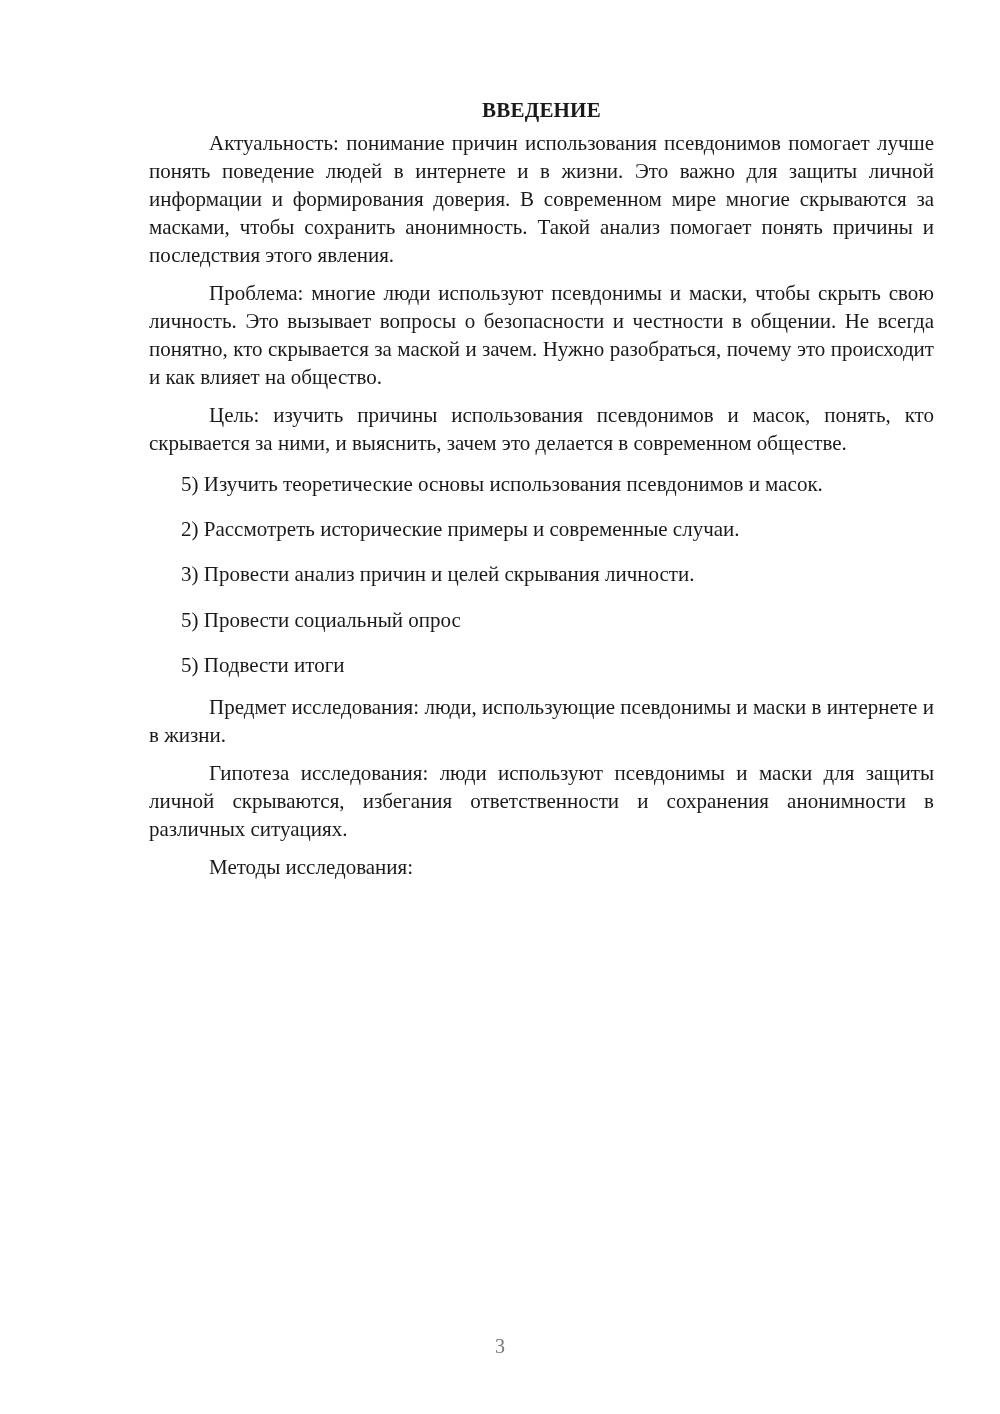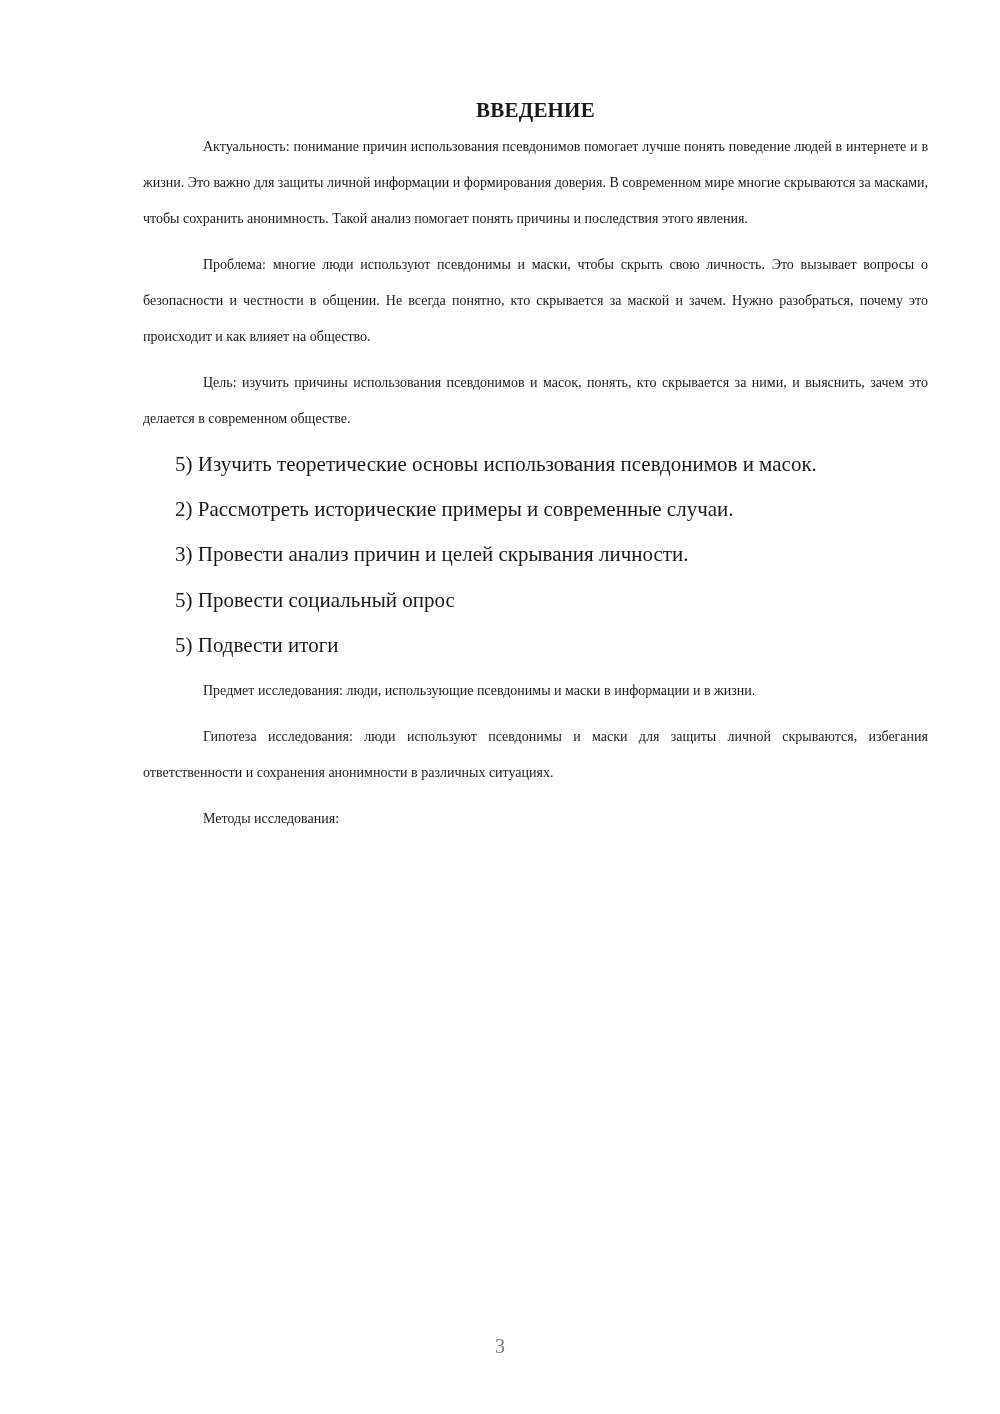--- a/index.html
+++ b/index.html
@@ -10,35 +10,35 @@
     body {
       width: 1000px;
       height: 1414px;
       position: relative;
       overflow: hidden;
       font-family: "Liberation Serif", "DejaVu Serif", serif;
       color: #1a1a1a;
     }
     .page {
       position: absolute;
-      left: 143px;
+      left: 149px;
       top: 95px;
       width: 785px;
     }
     .heading {
       text-align: center;
       font-weight: bold;
       font-size: 21px;
       line-height: 30px;
       margin: 0 0 4px 0;
       letter-spacing: 0.2px;
     }
     .para {
-      font-size: 14px;
-      line-height: 36px;
+      font-size: 21px;
+      line-height: 28px;
       text-align: justify;
       text-indent: 60px;
       margin: 0 0 10px 0;
     }
     .list-item {
       font-size: 21px;
       line-height: 35.2px;
       text-align: justify;
       text-indent: 32px;
       margin: 0 0 10px 0;
@@ -64,18 +64,18 @@
   <p class="para">Цель: изучить причины использования псевдонимов и масок, понять, кто скрывается за ними, и выяснить, зачем это делается в современном обществе.</p>
 
   <div>
     <p class="list-item">5) Изучить теоретические основы использования псевдонимов и масок.</p>
     <p class="list-item">2) Рассмотреть исторические примеры и современные случаи.</p>
     <p class="list-item">3) Провести анализ причин и целей скрывания личности.</p>
     <p class="list-item">5) Провести социальный опрос</p>
     <p class="list-item">5) Подвести итоги</p>
   </div>
 
-  <p class="para">Предмет исследования: люди, использующие псевдонимы и маски в информации и в жизни.</p>
+  <p class="para">Предмет исследования: люди, использующие псевдонимы и маски в интернете и в жизни.</p>
   <p class="para">Гипотеза исследования: люди используют псевдонимы и маски для защиты личной скрываются, избегания ответственности и сохранения анонимности в различных ситуациях.</p>
   <p class="para">Методы исследования:</p>
 </div>
 
 <div class="page-number">3</div>
 
 </body></html>

